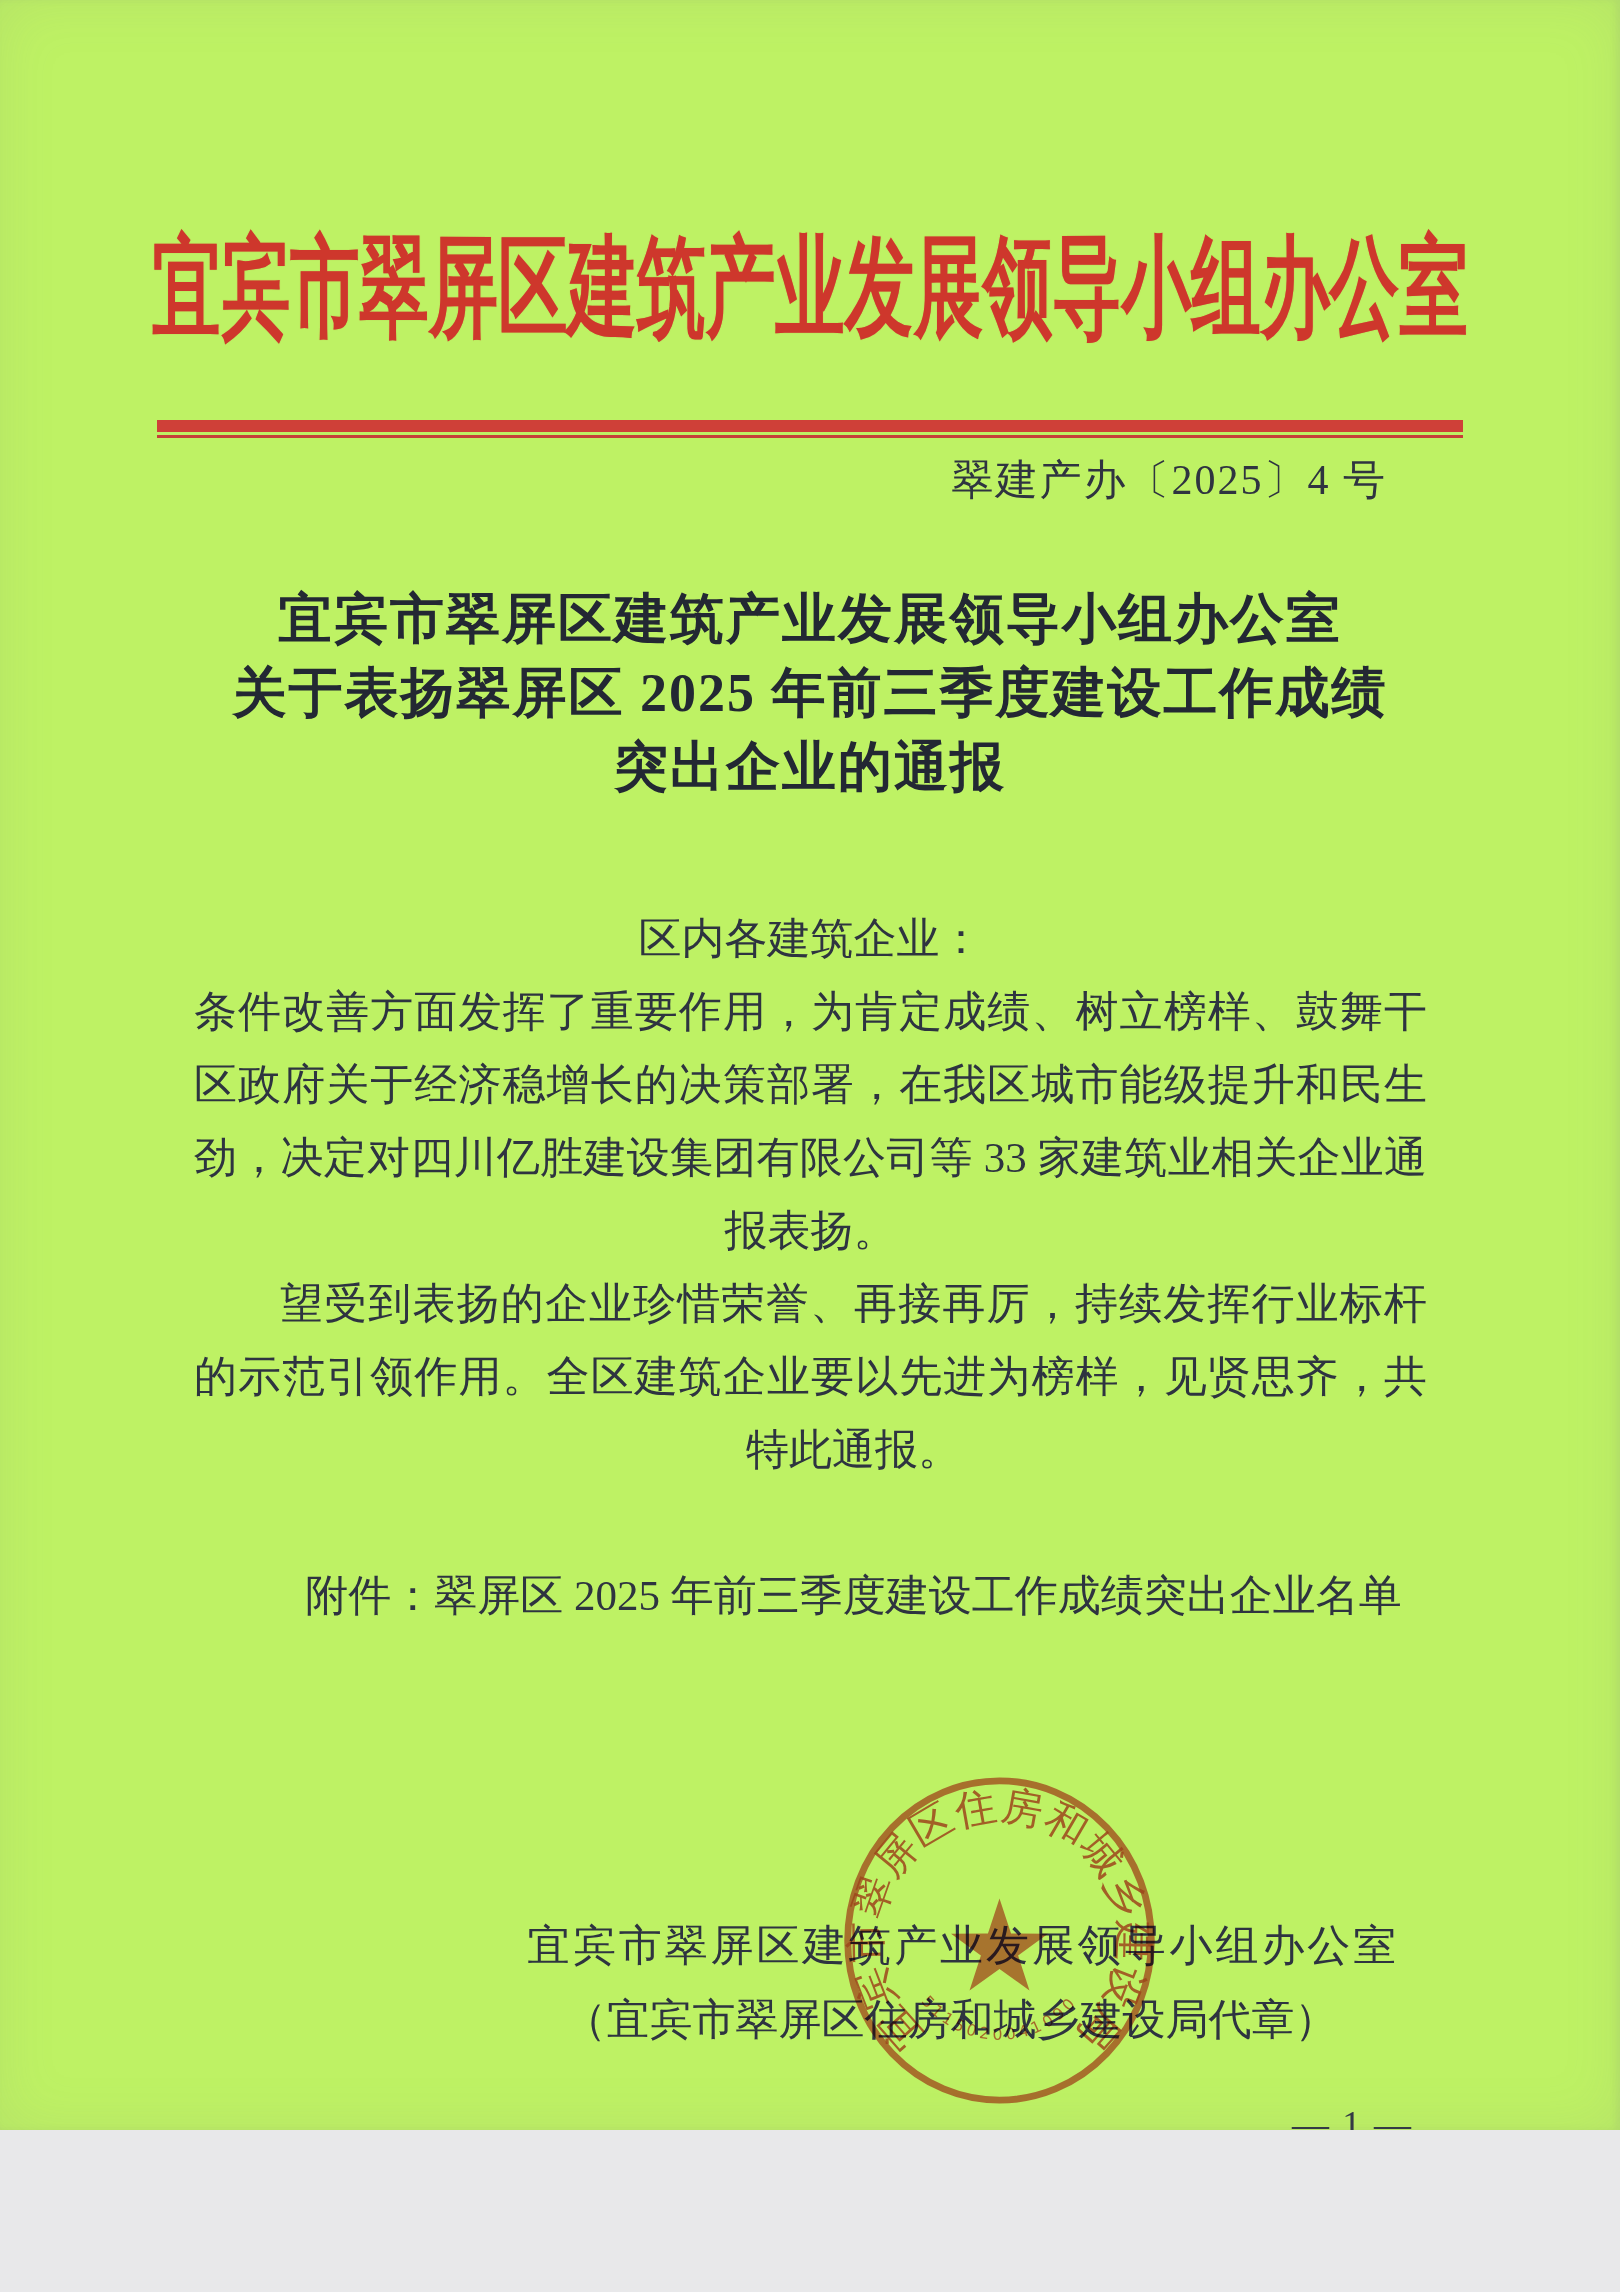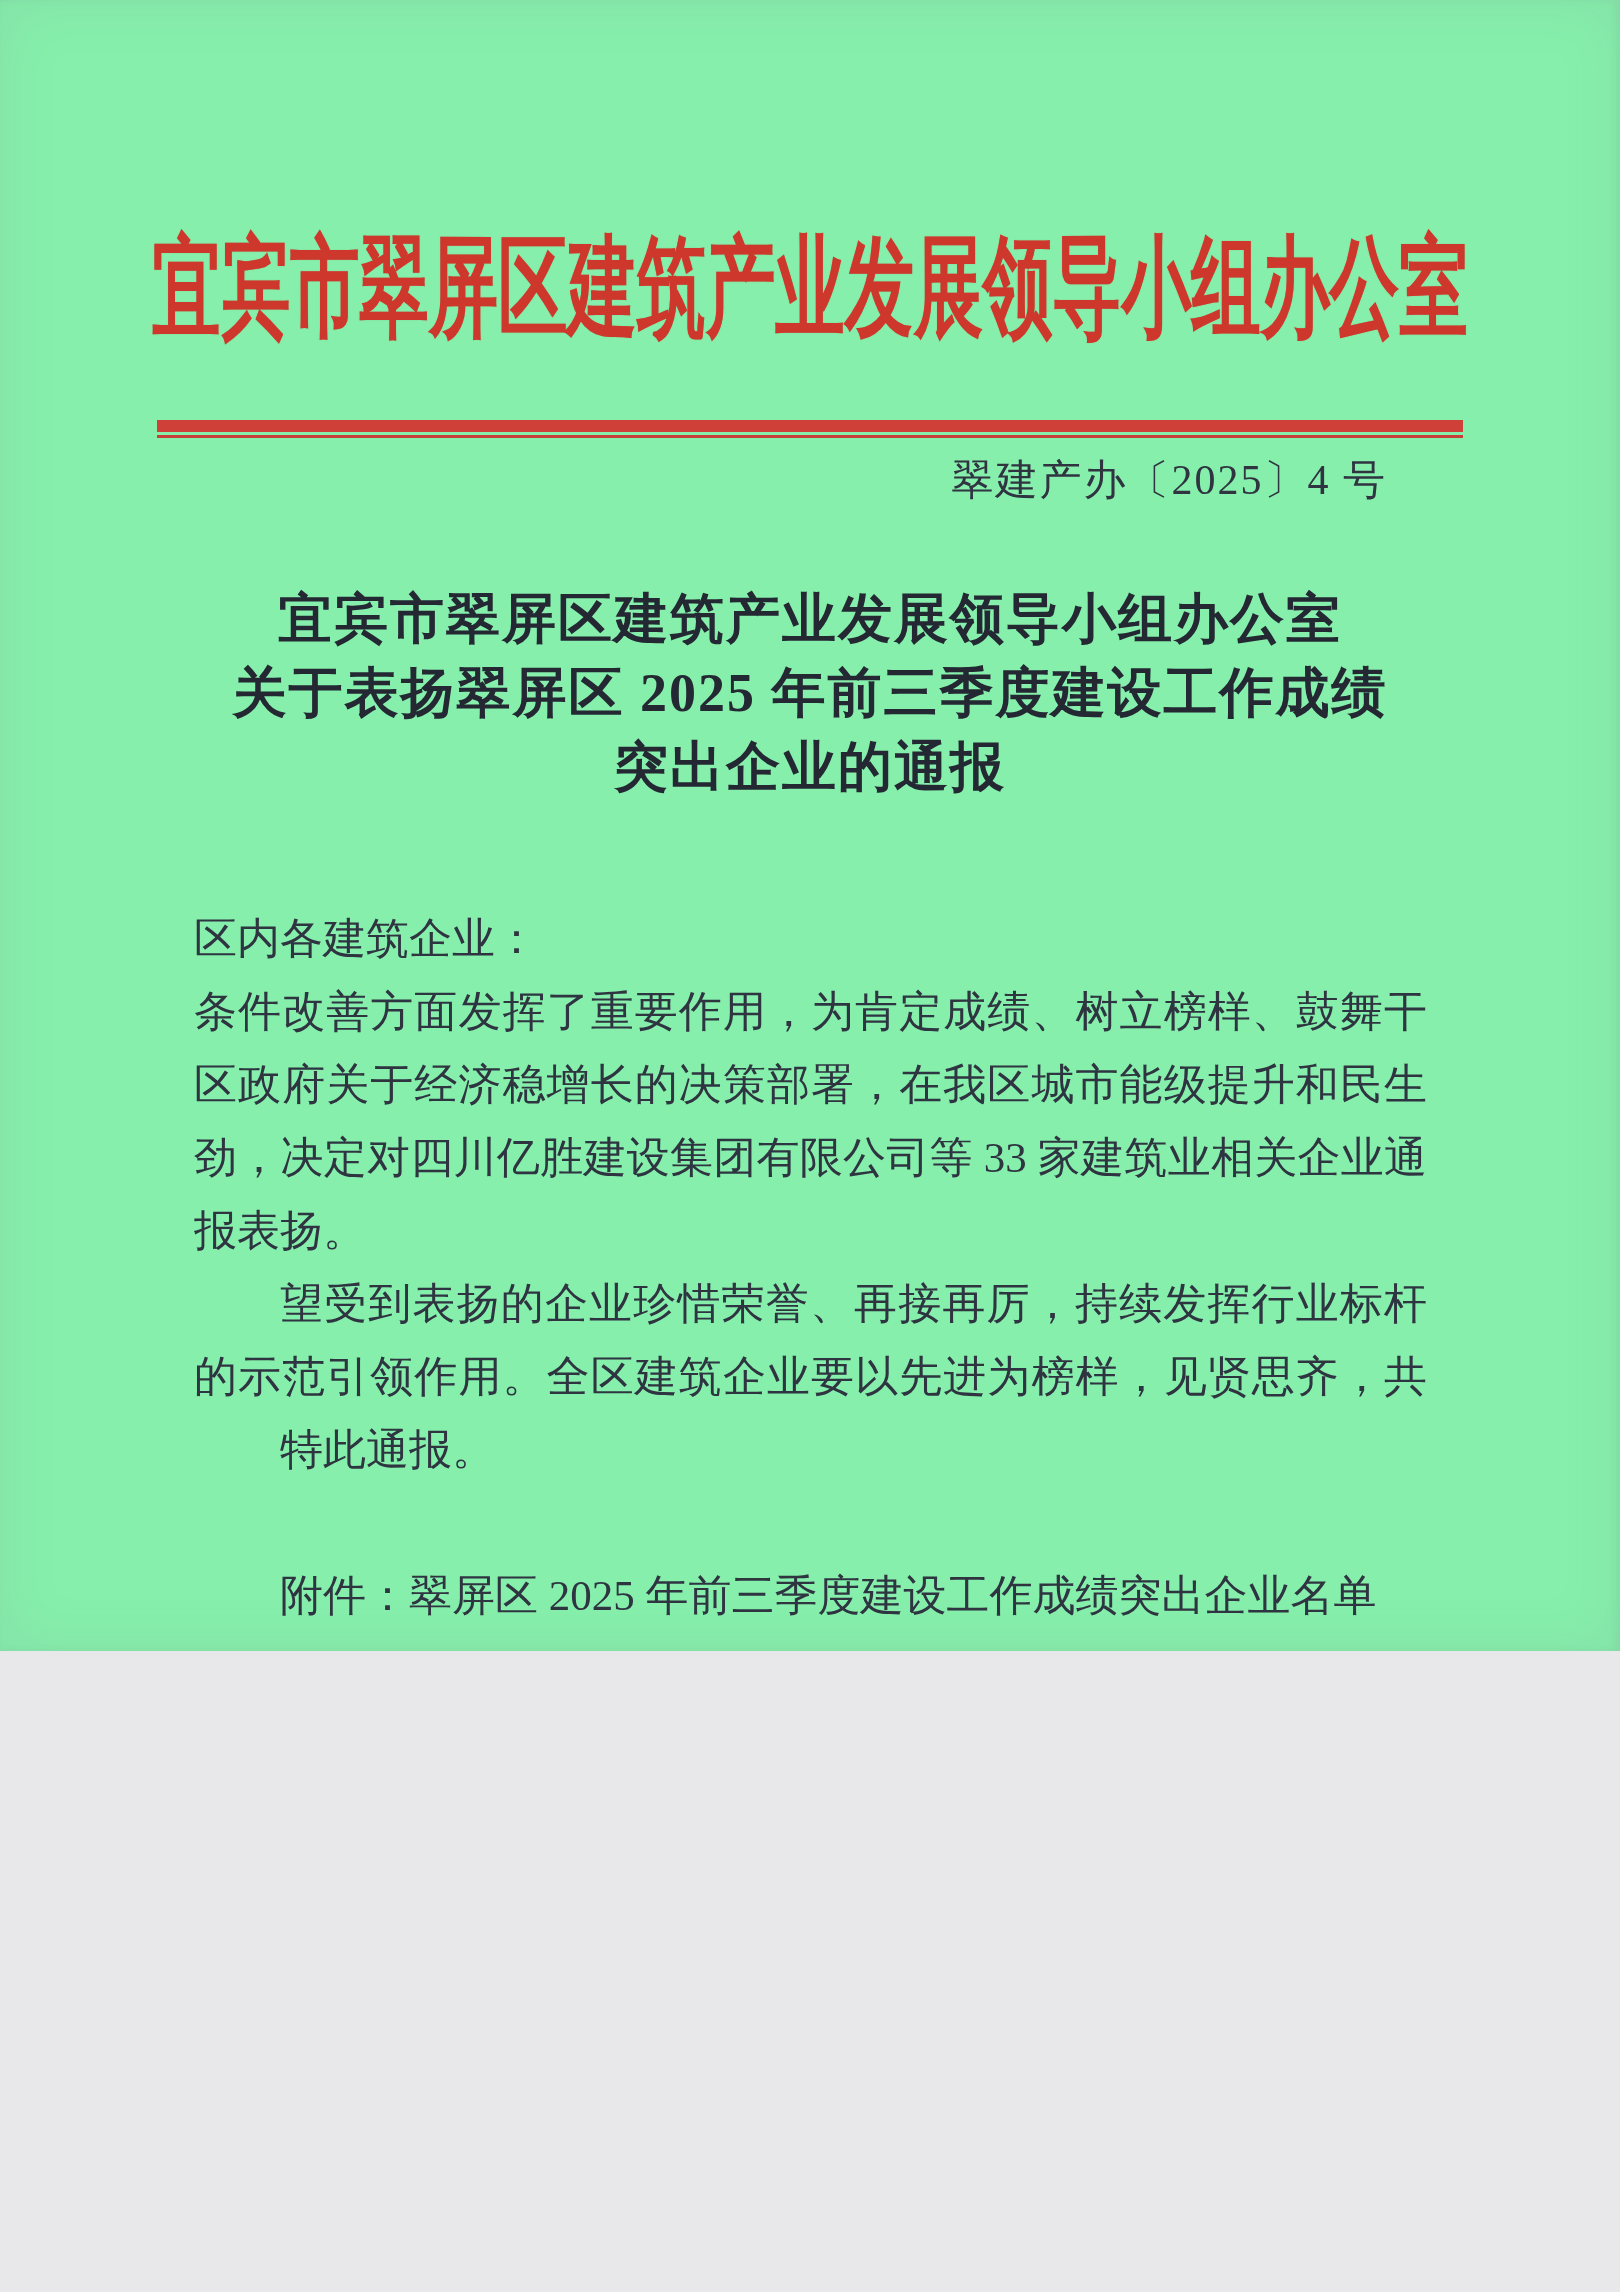--- a/index.html
+++ b/index.html
@@ -2,22 +2,22 @@
 <html><head>
 <meta charset="utf-8">
 <style>
   html,body{margin:0;padding:0;}
   body{
     width:1620px;height:2293px;
     background:#e8e8ea;
     font-family:"Liberation Serif","DejaVu Serif",serif;
   }
   .page{
-    position:relative;width:1620px;height:1651px;overflow:hidden;
-    background:#86efac;
+    position:relative;width:1620px;height:2130px;overflow:hidden;
+    background:#bef264;
     box-shadow:inset 0 0 59px rgba(120,120,135,0.12), inset -3.9px 0 7.8px rgba(120,120,135,0.10);
   }
   
   .banner{
     position:absolute;top:222px;left:50%;
     transform:translateX(-50%) scaleX(0.63);
     transform-origin:center top;
     white-space:nowrap;
     font-size:110px;line-height:1.2;font-weight:900;
     color:#ce372c;
@@ -35,21 +35,21 @@
   .title{
     position:absolute;top:582px;left:0;width:1620px;
     text-align:center;font-weight:bold;color:#232833;
     font-size:54px;line-height:74px;letter-spacing:2px;
   }
   
   .bodytext{
     position:absolute;top:902px;left:194px;width:1233px;
     font-size:43px;line-height:73px;color:#2e3440;
   }
-  .bl{width:1233px;white-space:nowrap;}
+  .bl{width:1233px;white-space:nowrap;text-align:center;}
   .bl.j{white-space:normal;text-align:justify;text-align-last:justify;}
   .bl.ind{text-indent:86px;}
   .bl.att{margin-top:73px;white-space:nowrap;}
   
   .sig{
     position:absolute;top:1909px;left:527px;width:847px;
     text-align:center;color:#2e3440;
     font-size:43px;line-height:74px;white-space:nowrap;
   }
   .sig .org{letter-spacing:2.9px;}

